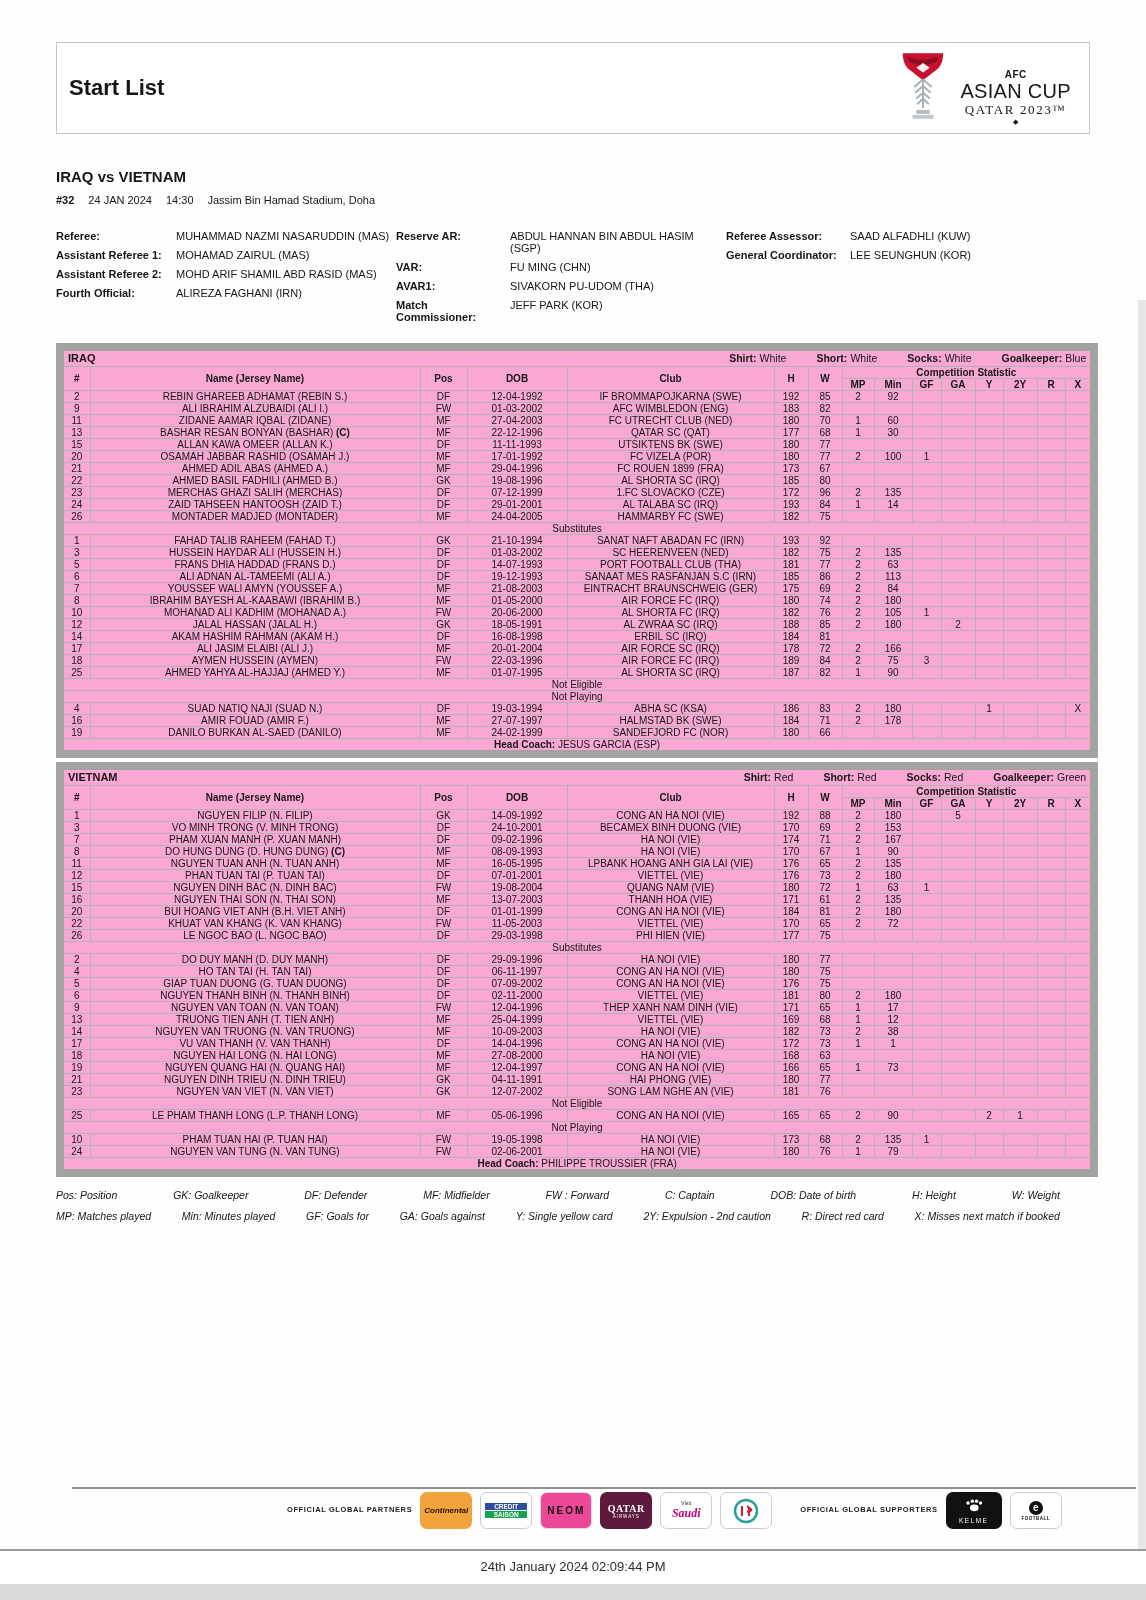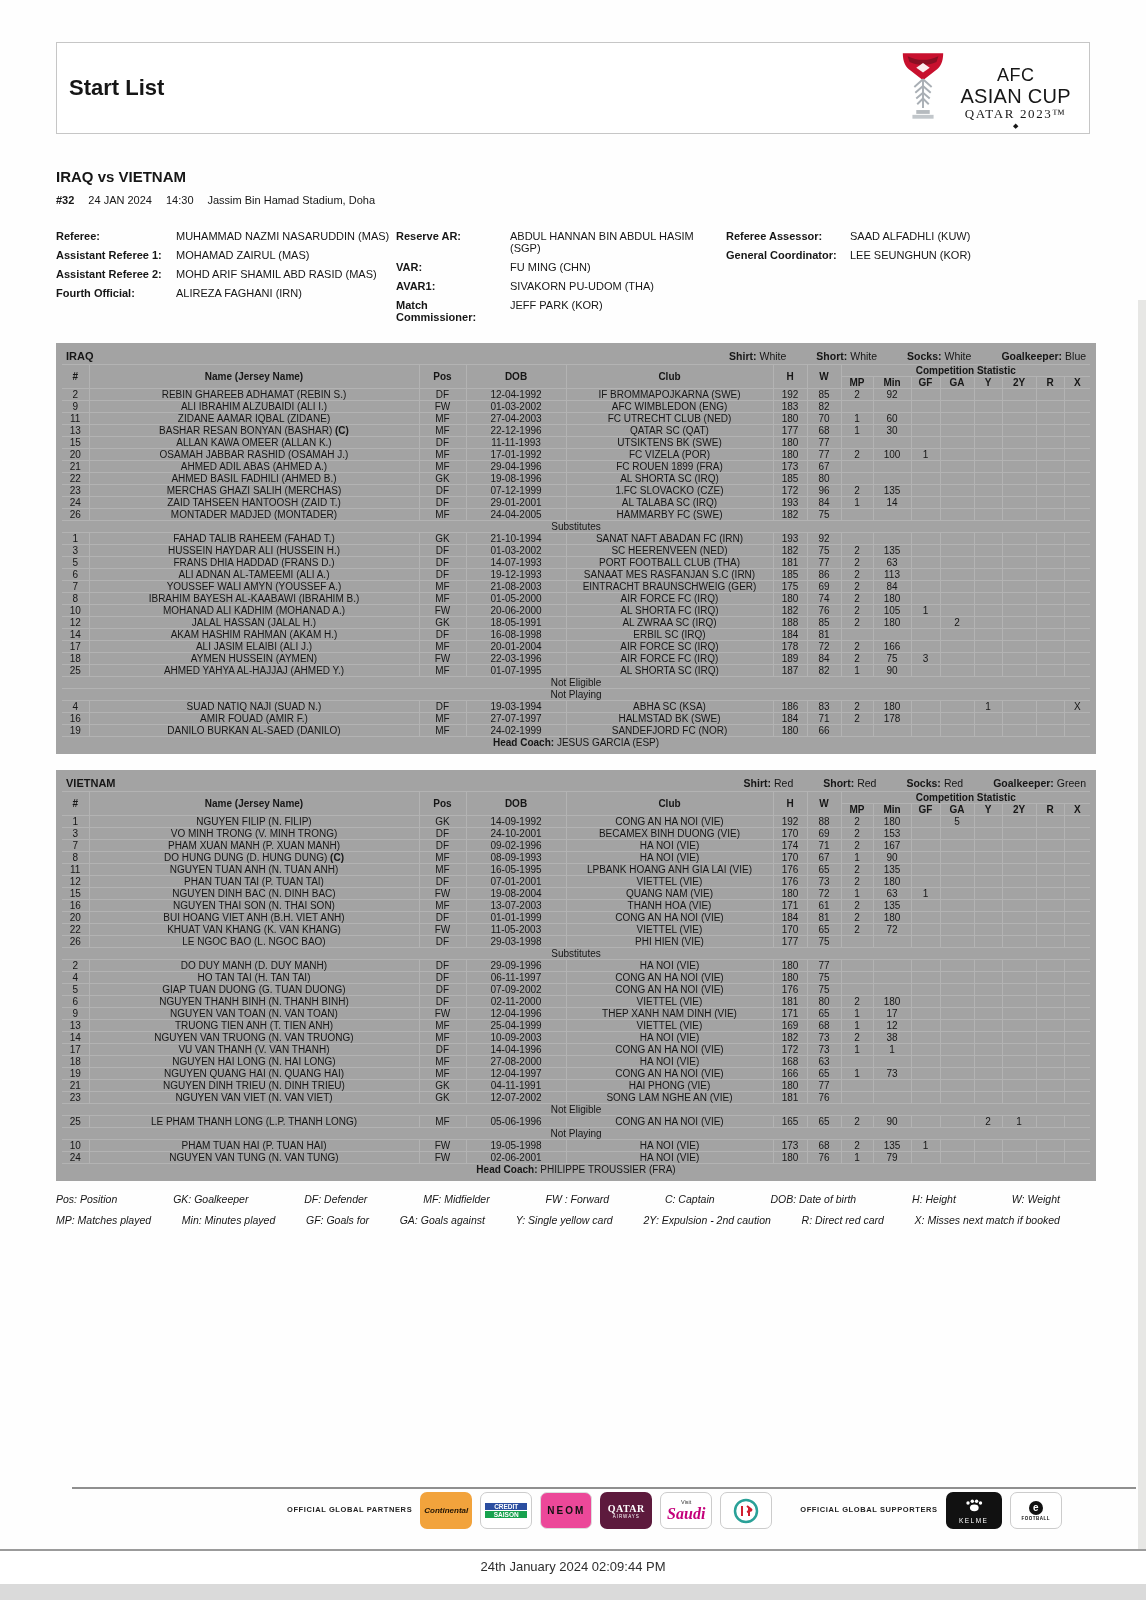--- a/index.html
+++ b/index.html
@@ -9,41 +9,41 @@
   .bottomstrip{position:absolute;bottom:0;left:0;right:0;height:16px;background:#dadada;}
   .content{padding:0 56px;}
 
   
   .hbox{margin-top:42px;height:92px;border:1px solid #c6c6c6;background:#fff;
         display:flex;justify-content:space-between;align-items:center;
         padding:0 18px 0 12px;box-sizing:border-box;}
   .startlist{font-size:22px;font-weight:bold;}
   .logo{display:flex;align-items:center;gap:12px;}
   .logo-text{text-align:center;line-height:1.08;}
-  .l1{font-size:18px;font-weight:normal;letter-spacing:.5px;margin-top:21px;}
+  .l1{font-size:10px;font-weight:bold;letter-spacing:.5px;margin-top:21px;}
   .l2{font-size:20px;font-weight:normal;letter-spacing:.3px;}
   .l3{font-family:"Liberation Serif",serif;font-size:13px;letter-spacing:1.6px;}
   .l4{font-size:7px;line-height:1.4;}
 
   
   .match-title{margin-top:34px;font-size:15px;font-weight:bold;}
   .match-info{margin-top:9px;font-size:11px;display:flex;gap:14px;}
   .mnum{font-weight:bold;}
 
   
   .officials{margin-top:24px;display:flex;font-size:11px;}
   .ocol{display:flex;flex-direction:column;gap:7px;}
   .ocol1{width:340px;}.ocol2{width:330px;}.ocol3{flex:1;}
   .orow{display:flex;align-items:baseline;}
   .ocol1 .olabel{width:120px;}.ocol2 .olabel{width:114px;}.ocol3 .olabel{width:124px;}
   .olabel{font-weight:bold;flex-shrink:0;}
 
   
   table.roster{width:100%;border-collapse:collapse;table-layout:fixed;
-               border:6px solid #a3a3a3;margin-top:20px;background:#a3a3a3;}
+               border:8px solid #a3a3a3;margin-top:20px;background:#f9a8d4;}
   table.roster td,table.roster th{border:1px solid #b3b3b3;font-size:10px;
       padding:0 2px;height:11px;line-height:1.1;overflow:hidden;white-space:nowrap;
       text-align:center;font-weight:normal;}
   table.roster th{font-weight:bold;}
   tr.teamhead td{border-left:none;border-right:none;height:15px;padding:0 4px;}
   .th-flex{display:flex;justify-content:space-between;align-items:center;}
   .tname{font-weight:bold;font-size:11px;}
   .kit{display:flex;gap:30px;font-size:10.5px;}
   .kit b{margin-right:3px;}
   td.num{text-align:right;padding-right:4px;}
@@ -67,21 +67,21 @@
   .lg-continental{background:#f2a33c;color:#201405;font-size:8px;font-weight:bold;font-style:italic;}
   .lg-credit{background:#fff;border:1px solid #ccc;padding:3px 4px;gap:1px;}
   .lg-credit .cr1{background:#2b4ea0;color:#fff;font-size:6.5px;font-weight:bold;width:100%;text-align:center;}
   .lg-credit .cr2{background:#17a24e;color:#fff;font-size:6.5px;font-weight:bold;width:100%;text-align:center;}
   .lg-neom{background:#ec4899;border:1px solid #ddd;color:#111;font-size:10px;font-weight:bold;letter-spacing:2px;}
   .lg-qatar{background:#5d1a3d;color:#fff;}
   .lg-qatar .q1{font-family:"Liberation Serif",serif;font-size:10px;font-weight:bold;letter-spacing:.5px;}
   .lg-qatar .q2{font-size:4.5px;letter-spacing:1px;}
   .lg-saudi{background:#fff;border:1px solid #ccc;}
   .lg-saudi .v1{font-size:5.5px;color:#333;}
-  .lg-saudi .v2{font-family:"Liberation Serif",serif;font-style:italic;font-weight:bold;font-size:16px;color:#c4007a;}
+  .lg-saudi .v2{font-family:"Liberation Serif",serif;font-style:italic;font-weight:bold;font-size:12px;color:#c4007a;}
   .lg-yili{background:#fff;border:1px solid #ccc;}
   .lg-kelme{background:#111;color:#fff;width:56px;}
   .lg-kelme .k2{font-size:6.5px;letter-spacing:1.5px;margin-top:1px;}
   .lg-efb{background:#fff;border:1px solid #ccc;width:52px;color:#111;}
   .lg-efb .e1{width:14px;height:14px;border-radius:50%;background:#111;color:#fff;
               font-size:10px;font-weight:bold;display:flex;align-items:center;justify-content:center;}
   .lg-efb .e2{font-size:4.5px;font-weight:bold;letter-spacing:.5px;margin-top:1px;}
 
   
   .tsbar{position:absolute;top:1549px;left:0;right:0;border-top:2px solid #9b9b9b;
@@ -684,21 +684,21 @@
             <td></td>
             <td></td>
             <td></td>
           </tr>
           <tr>
             <td colspan="15" class="coach"><b>Head Coach: </b>JESUS GARCIA (ESP)</td>
           </tr>
         </tbody>
     </table>
 
-    <table class="roster" style="margin-top:16px;">
+    <table class="roster" style="margin-top:4px;">
       <colgroup>
         <col style="width:30px">
           <col style="width:330px">
           <col style="width:47px">
           <col style="width:100px">
           <col style="width:207px">
         <col style="width:34px">
           <col style="width:34px">
           <col style="width:32px">
           <col style="width:38px">

